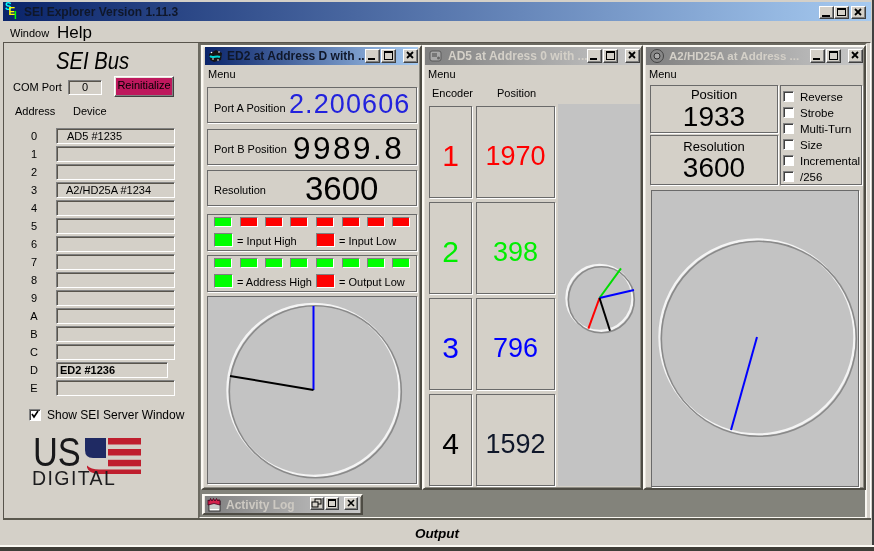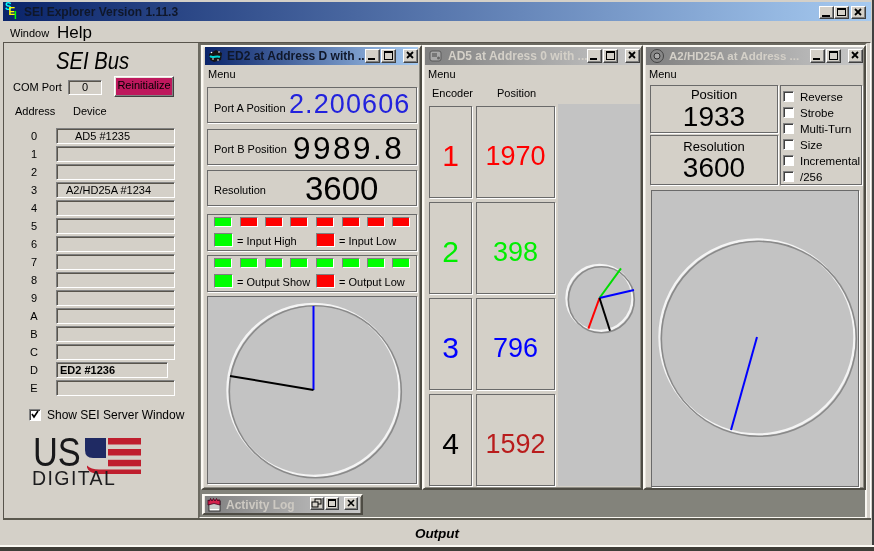--- a/index.html
+++ b/index.html
@@ -54,21 +54,21 @@
 <div class="abs" style="left:198px;top:43px;width:669px;height:476px;background:#83837b;
   border:2px solid;border-color:#6b6960 #f8f6f0 #f8f6f0 #6b6960"></div>
 
 <div class="lbl" style="left:56px;top:49.5px;font-size:23px;font-style:italic;line-height:23px;transform:scaleX(.88);transform-origin:left top">SEI Bus</div>
 <div class="lbl" style="left:13px;top:80px">COM Port</div>
 <div class="fld" style="left:68px;top:80px;width:34px;height:15px;text-align:center">0</div>
 <div class="btn3d" style="left:114px;top:76px;width:60px;height:21px;text-align:center;line-height:17px;font-size:11px">Reinitialize</div>
 <div class="lbl" style="left:15px;top:104px">Address</div>
 <div class="lbl" style="left:73px;top:104px">Device</div>
 <div class="lbl" style="left:26px;top:129px;width:16px;text-align:center">0</div>
-<div class="fld" style="left:56px;top:128px;width:119px;height:16px"><span style="padding-left:18px;position:relative;top:1px">AD5 #1235</span></div>
+<div class="fld" style="left:56px;top:128px;width:119px;height:16px"><span style="padding-left:10px;position:relative;top:1px">AD5 #1235</span></div>
 <div class="lbl" style="left:26px;top:147px;width:16px;text-align:center">1</div>
 <div class="fld" style="left:56px;top:146px;width:119px;height:16px"><span style="padding-left:3px;position:relative;top:1px"></span></div>
 <div class="lbl" style="left:26px;top:165px;width:16px;text-align:center">2</div>
 <div class="fld" style="left:56px;top:164px;width:119px;height:16px"><span style="padding-left:3px;position:relative;top:1px"></span></div>
 <div class="lbl" style="left:26px;top:183px;width:16px;text-align:center">3</div>
 <div class="fld" style="left:56px;top:182px;width:119px;height:16px"><span style="padding-left:9px;position:relative;top:1px">A2/HD25A #1234</span></div>
 <div class="lbl" style="left:26px;top:201px;width:16px;text-align:center">4</div>
 <div class="fld" style="left:56px;top:200px;width:119px;height:16px"><span style="padding-left:3px;position:relative;top:1px"></span></div>
 <div class="lbl" style="left:26px;top:219px;width:16px;text-align:center">5</div>
 <div class="fld" style="left:56px;top:218px;width:119px;height:16px"><span style="padding-left:3px;position:relative;top:1px"></span></div>
@@ -159,21 +159,21 @@
 <div class="pnl" style="left:207px;top:255px;width:210px;height:37px"></div>
 <div class="led" style="left:214px;top:258px;width:18px;height:10px;background:#00ff00"></div>
 <div class="led" style="left:240px;top:258px;width:18px;height:10px;background:#00ff00"></div>
 <div class="led" style="left:265px;top:258px;width:18px;height:10px;background:#00ff00"></div>
 <div class="led" style="left:290px;top:258px;width:18px;height:10px;background:#00ff00"></div>
 <div class="led" style="left:316px;top:258px;width:18px;height:10px;background:#00ff00"></div>
 <div class="led" style="left:342px;top:258px;width:18px;height:10px;background:#00ff00"></div>
 <div class="led" style="left:367px;top:258px;width:18px;height:10px;background:#00ff00"></div>
 <div class="led" style="left:392px;top:258px;width:18px;height:10px;background:#00ff00"></div>
 <div class="led" style="left:214px;top:274px;width:19px;height:14px;background:#00ff00"></div>
-<div class="lbl" style="left:237px;top:275px">= Output Show</div>
+<div class="lbl" style="left:237px;top:275px">= Address High</div>
 <div class="led" style="left:316px;top:274px;width:19px;height:14px;background:#ff0000"></div>
 <div class="lbl" style="left:339px;top:275px">= Output Low</div>
 
 <div class="pnl" style="left:207px;top:296px;width:210px;height:188px;background:#c3c3c3"></div>
 <svg class="abs" style="left:207px;top:296px" width="210" height="188">
   <circle cx="106.5" cy="94" r="86" fill="none" stroke="#f4f4f4" stroke-width="2.4"></circle>
     <circle cx="108.3" cy="95.8" r="86" fill="none" stroke="#8a8a8a" stroke-width="1.6"></circle>
   <line x1="106.5" y1="94" x2="106.5" y2="10" stroke="#0000ff" stroke-width="2"></line>
   <line x1="106.5" y1="94" x2="23" y2="80" stroke="#000" stroke-width="2"></line>
 </svg>
@@ -210,21 +210,21 @@
 <div class="pnl" style="left:476px;top:202px;width:79px;height:92px"></div>
 <div class="bignum" style="left:429px;top:237px;width:43px;text-align:center;font-size:30px;line-height:30px;color:#00ee00">2</div>
 <div class="bignum" style="left:476px;top:239px;width:79px;text-align:center;font-size:27px;line-height:27px;color:#00ee00">398</div>
 <div class="pnl" style="left:429px;top:298px;width:43px;height:92px"></div>
 <div class="pnl" style="left:476px;top:298px;width:79px;height:92px"></div>
 <div class="bignum" style="left:429px;top:333px;width:43px;text-align:center;font-size:30px;line-height:30px;color:#0000ff">3</div>
 <div class="bignum" style="left:476px;top:335px;width:79px;text-align:center;font-size:27px;line-height:27px;color:#0000ff">796</div>
 <div class="pnl" style="left:429px;top:394px;width:43px;height:92px"></div>
 <div class="pnl" style="left:476px;top:394px;width:79px;height:92px"></div>
 <div class="bignum" style="left:429px;top:429px;width:43px;text-align:center;font-size:30px;line-height:30px;color:#000000">4</div>
-<div class="bignum" style="left:476px;top:431px;width:79px;text-align:center;font-size:27px;line-height:27px;color:#b91c1c">1592</div>
+<div class="bignum" style="left:476px;top:431px;width:79px;text-align:center;font-size:27px;line-height:27px;color:#0f172a">1592</div>
 
 <svg class="abs" style="left:560px;top:258px" width="80" height="80">
   <circle cx="39.5" cy="40" r="33" fill="none" stroke="#f4f4f4" stroke-width="2.4"></circle>
     <circle cx="41.3" cy="41.8" r="33" fill="none" stroke="#8a8a8a" stroke-width="1.6"></circle>
   <line x1="39.5" y1="40" x2="61" y2="10.4" stroke="#00dd00" stroke-width="2"></line>
   <line x1="39.5" y1="40" x2="74" y2="32" stroke="#0000ff" stroke-width="2"></line>
   <line x1="39.5" y1="40" x2="28.4" y2="70.6" stroke="#ff0000" stroke-width="2"></line>
   <line x1="39.5" y1="40" x2="50" y2="72.8" stroke="#000" stroke-width="2"></line>
 </svg>
 

